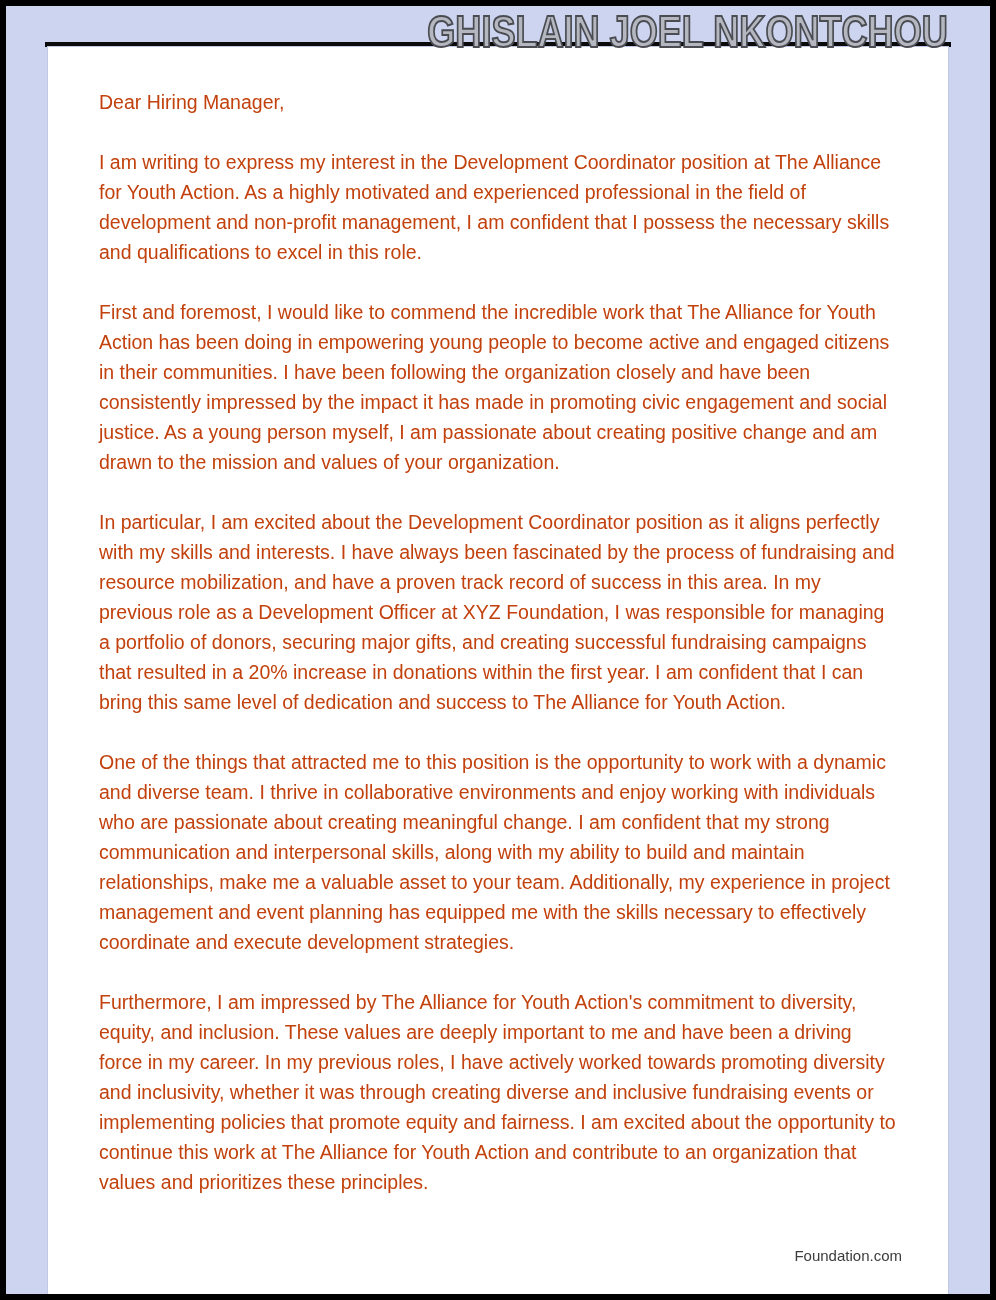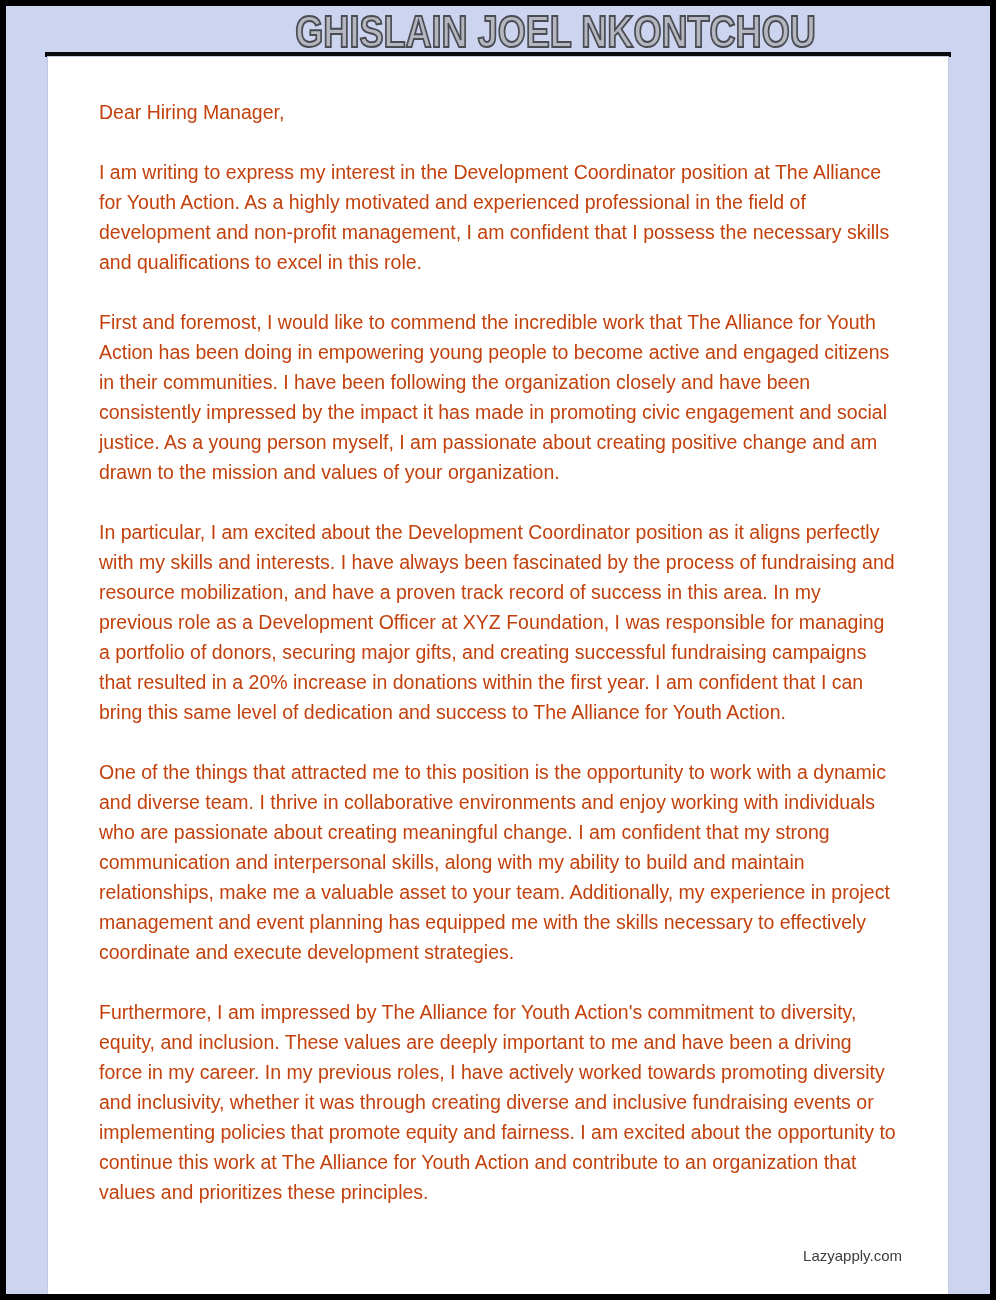--- a/index.html
+++ b/index.html
@@ -12,22 +12,22 @@
     height: 1300px;
     background: #ccd4ef;
     border: 6px solid #000000;
     overflow: hidden;
     display: flex;
     flex-direction: column;
   }
 
   .header {
     padding: 4px 42px 0 42px;
-    text-align: center;
-    height: 46px;
+    text-align: right;
+    height: 36px;
     overflow: visible;
     white-space: nowrap;
   }
   .header-name {
     display: inline-block;
     transform: scaleX(0.82);
     transform-origin: 100% 50%;
     font-size: 44px;
     line-height: 44px;
     font-weight: 700;
@@ -85,15 +85,15 @@
     <p class="para">Dear Hiring Manager,</p>
     <div>
         <p class="para">I am writing to express my interest in the Development Coordinator position at The Alliance for Youth Action. As a highly motivated and experienced professional in the field of development and non-profit management, I am confident that I possess the necessary skills and qualifications to excel in this role.</p>
         <p class="para">First and foremost, I would like to commend the incredible work that The Alliance for Youth Action has been doing in empowering young people to become active and engaged citizens in their communities. I have been following the organization closely and have been consistently impressed by the impact it has made in promoting civic engagement and social justice. As a young person myself, I am passionate about creating positive change and am drawn to the mission and values of your organization.</p>
         <p class="para">In particular, I am excited about the Development Coordinator position as it aligns perfectly with my skills and interests. I have always been fascinated by the process of fundraising and resource mobilization, and have a proven track record of success in this area. In my previous role as a Development Officer at XYZ Foundation, I was responsible for managing a portfolio of donors, securing major gifts, and creating successful fundraising campaigns that resulted in a 20% increase in donations within the first year. I am confident that I can bring this same level of dedication and success to The Alliance for Youth Action.</p>
         <p class="para">One of the things that attracted me to this position is the opportunity to work with a dynamic and diverse team. I thrive in collaborative environments and enjoy working with individuals who are passionate about creating meaningful change. I am confident that my strong communication and interpersonal skills, along with my ability to build and maintain relationships, make me a valuable asset to your team. Additionally, my experience in project management and event planning has equipped me with the skills necessary to effectively coordinate and execute development strategies.</p>
         <p class="para">Furthermore, I am impressed by The Alliance for Youth Action's commitment to diversity, equity, and inclusion. These values are deeply important to me and have been a driving force in my career. In my previous roles, I have actively worked towards promoting diversity and inclusivity, whether it was through creating diverse and inclusive fundraising events or implementing policies that promote equity and fairness. I am excited about the opportunity to continue this work at The Alliance for Youth Action and contribute to an organization that values and prioritizes these principles.</p>
       </div>
   </div>
 
-  <div class="watermark">Lazyapply.com</div>
+  <div class="watermark">Foundation.com</div>
 
 </div>
 
 </body></html>

